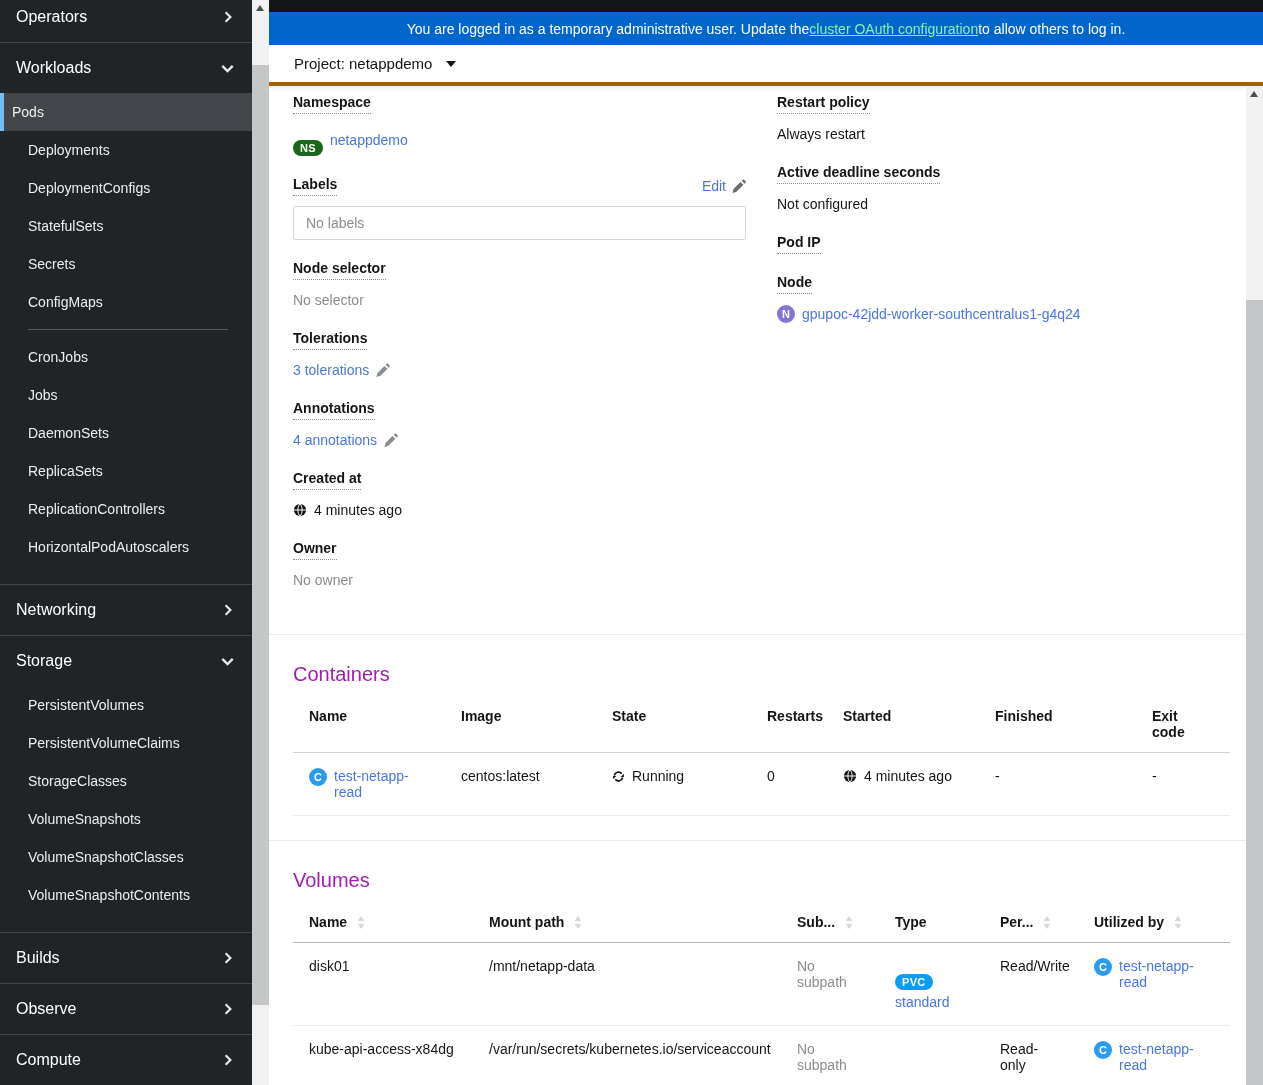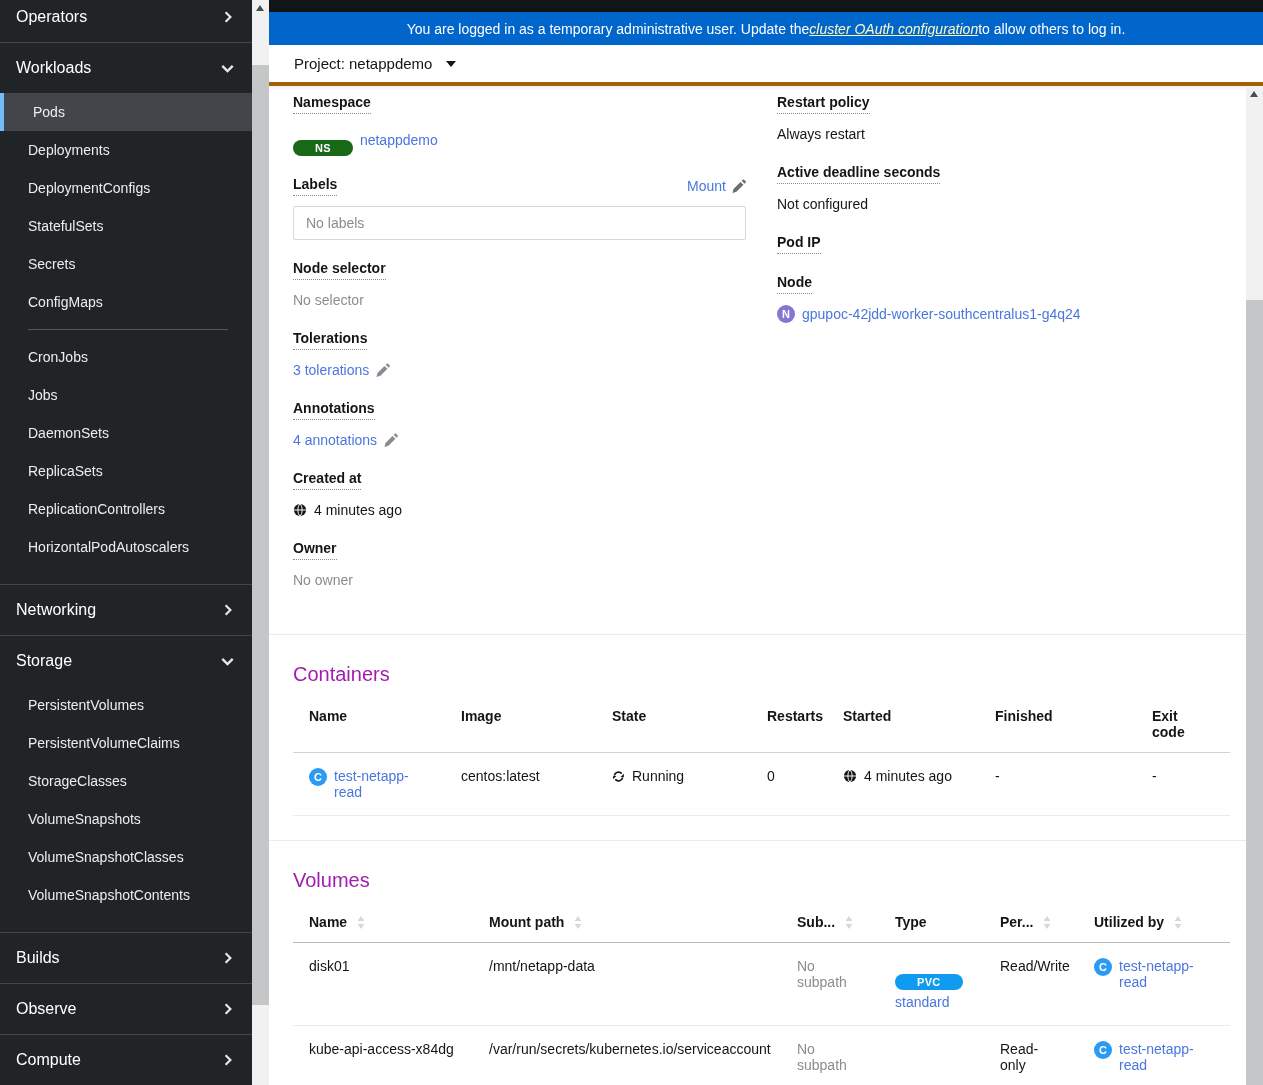--- a/index.html
+++ b/index.html
@@ -10,40 +10,40 @@
   .sidebar { position:absolute; left:0; top:0; width:252px; height:1085px;
              background:#212427; color:#fff; overflow:hidden; z-index:2; }
   .nav-scroll { margin-top:-8px; }
   .nav-header { height:50px; display:flex; align-items:center; justify-content:space-between;
                 padding:0 18px 0 16px; font-size:16px; color:#fff; cursor:pointer; }
   .nav-header .chev { display:flex; color:#e8e8e8; }
   .nav-divider { border-top:1px solid #42464b; }
   .nav-divider.inset { margin:8px 24px 8px 28px; border-top:1px solid #53565a; }
   .nav-sub { height:38px; display:flex; align-items:center; padding-left:28px;
              font-size:14px; color:#ededed; cursor:pointer; text-decoration:none; }
-  .nav-sub.active { background:#42464b; border-left:4px solid #73bcf7; padding-left:29px; }
+  .nav-sub.active { background:#42464b; border-left:4px solid #73bcf7; padding-left:8px; }
   .nav-gap { height:18px; }
 
   
   .vscrollbar { position:absolute; top:0; bottom:0; width:17px; background:#f1f1f1; z-index:3; }
   .sb-left  { left:252px; }
   .sb-right { right:0; top:86px; }
   .sb-arrow { position:absolute; left:4px; top:5px; width:0; height:0;
               border-left:4px solid transparent; border-right:4px solid transparent;
               border-bottom:6px solid #4a4d50; }
   .sb-thumb { position:absolute; left:0; width:17px; background:#c4c6c8; }
   .sb-left  .sb-thumb { top:65px; height:940px; }
   .sb-right .sb-thumb { top:214px; height:785px; }
 
   
   .main { position:absolute; left:269px; top:0; right:0; height:1085px; background:#fff; }
   .top-strip { height:12px; background:#121517; }
   .banner { height:33px; background:#0066cc; color:#fff; font-size:14px;
             display:flex; align-items:center; justify-content:center; }
-  .banner a { color:#fef9c3; text-decoration:underline; cursor:pointer;font-style:italic; }
+  .banner a { color:#86efac; text-decoration:underline; cursor:pointer; }
   .project-bar { height:41px; background:#fff; display:flex; align-items:center;
                  padding-left:25px; border-bottom:4px solid #a16207;
                  box-shadow:0 2px 4px rgba(3,3,3,.08); position:relative; z-index:1; }
   .project-select { display:flex; align-items:center; gap:14px; font-size:15px; cursor:pointer; }
   .caret { width:0; height:0; border-left:5px solid transparent; border-right:5px solid transparent;
            border-top:6px solid #151515; }
 
   .content { position:absolute; top:86px; left:0; right:17px; bottom:0;
              background:#fff; padding:8px 16px 0 24px; overflow:hidden; }
 
@@ -56,21 +56,21 @@
   .dvalue { margin-top:10px; font-size:14px; min-height:20px;
             display:flex; align-items:center; gap:7px; }
   .muted { color:#8a8d90; }
   a.link { color:#4a76dd; text-decoration:none; cursor:pointer; }
   .labels-box { margin-top:10px; height:34px; border:1px solid #d7d7d7; border-radius:2px;
                 display:flex; align-items:center; padding:0 12px; font-size:14px; }
   .edit-link { display:flex; align-items:center; gap:6px; font-size:14px; }
 
   
   .badge-pill { display:inline-flex; align-items:center; justify-content:center;
-                border-radius:10px; padding:2px 22px; font-size:11px; font-weight:700;
+                border-radius:10px; padding:2px 7px; font-size:11px; font-weight:700;
                 color:#fff; letter-spacing:.3px; flex:none;margin-top:16px; }
   .bg-ns  { background:#186818; }
   .bg-pvc { background:#0e9bf0; }
   .badge-circle { display:inline-flex; align-items:center; justify-content:center;
                   width:18px; height:18px; border-radius:50%; font-size:11px; font-weight:700;
                   color:#fff; flex:none; }
   .bg-c { background:#2b9af3; }
   .bg-n { background:#8476d1; }
 
   
@@ -213,21 +213,21 @@
             </div>
           <div class="dvalue">
             <span class="badge-pill bg-ns">NS</span>
             <a class="link">netappdemo</a>
           </div>
         </div>
         <div class="dgroup">
           <div class="dterm-row">
             <span class="dterm-text">Labels</span>
             <a class="link edit-link">
-              <span>Mount</span>
+              <span>Edit</span>
               <svg class="icon14" width="14" height="14" viewBox="0 0 16 16">
                   <path d="M1.7 11.3l-1.2 4.6 4.6-1.2 8-8-3.4-3.4zM11 2l3.4 3.4 1-1c.6-.6.6-1.5 0-2.1l-1.3-1.3c-.6-.6-1.5-.6-2.1 0z" fill="#6a6e73"></path>
                 </svg>
             </a>
           </div>
           <div class="labels-box">
             <span class="muted">No labels</span>
           </div>
         </div>
         <div class="dgroup">

